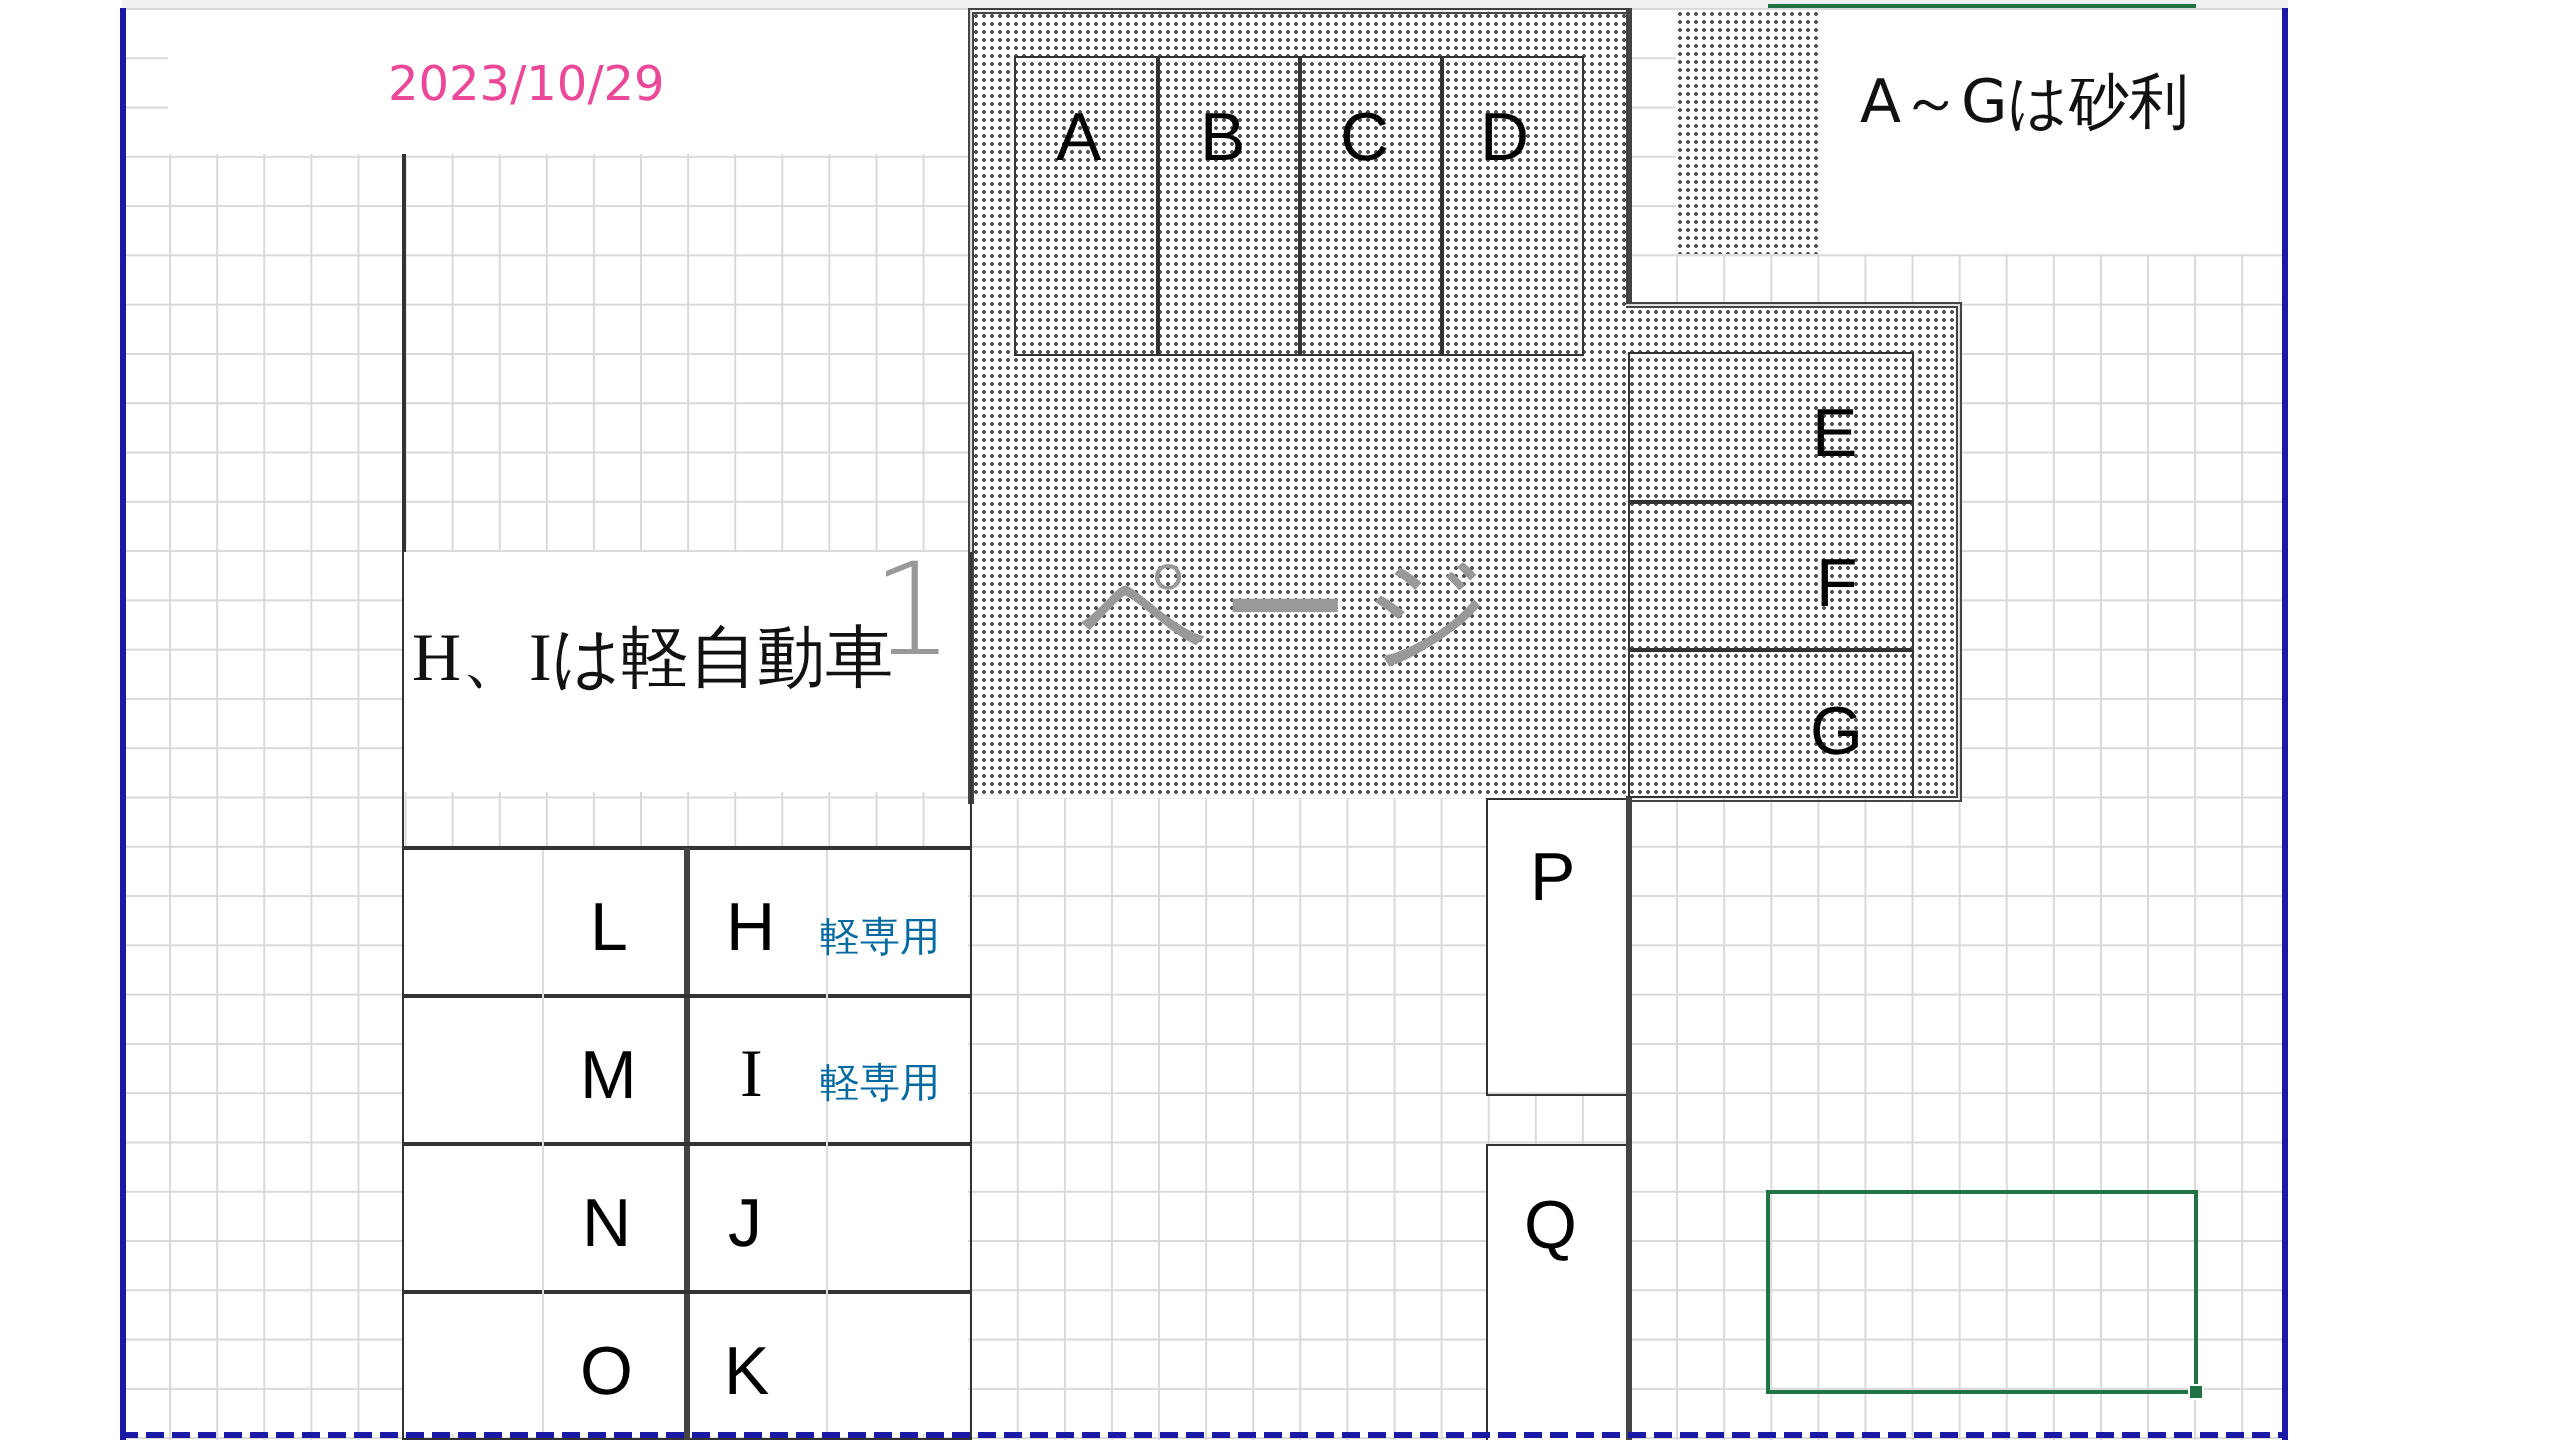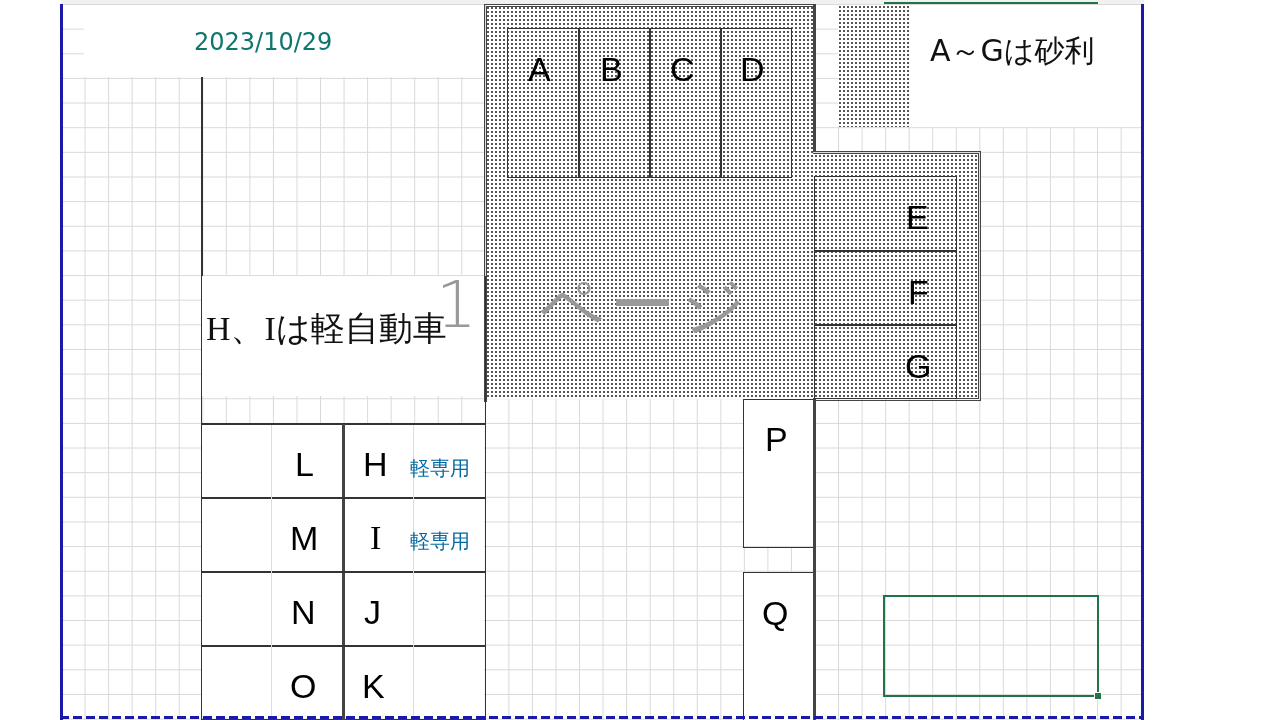--- a/index.html
+++ b/index.html
@@ -36,21 +36,21 @@
     background-size: 4px 4px;
   }
   .box { position: absolute; border: 1.5px solid #333; box-sizing: border-box; }
   .dbl { position: absolute; border: 3px double #444; box-sizing: border-box; }
   .line-v { position: absolute; width: 1.5px; background: #333; }
   .line-h { position: absolute; height: 1.5px; background: #333; }
   .lbl {
     position: absolute; color: #000; font-size: 34px; line-height: 1;
     font-family: "Liberation Sans", sans-serif;
   }
-  .date { position: absolute; font-size: 24px; color: #0f766e; font-family: "DejaVu Sans", sans-serif; }
+  .date { position: absolute; font-size: 24px; color: #ec4899; font-family: "DejaVu Sans", sans-serif; }
   .note { position: absolute; font-size: 30px; color: #111; font-family: "DejaVu Sans", sans-serif; white-space: nowrap; }
   .small { position: absolute; font-size: 20px; color: #0369a1; font-family: "DejaVu Sans", sans-serif; white-space: nowrap; }
   .pagewm {
     position: absolute; color: #999; font-size: 64px; font-family: "DejaVu Sans", sans-serif;
     white-space: nowrap; letter-spacing: 6px; font-weight: 300;
   }
   .selection { position: absolute; border: 2px solid #217346; box-sizing: border-box; }
   .handle { position: absolute; width: 6px; height: 6px; background: #217346; border: 1px solid #fff; }
 </style>
 </head>

